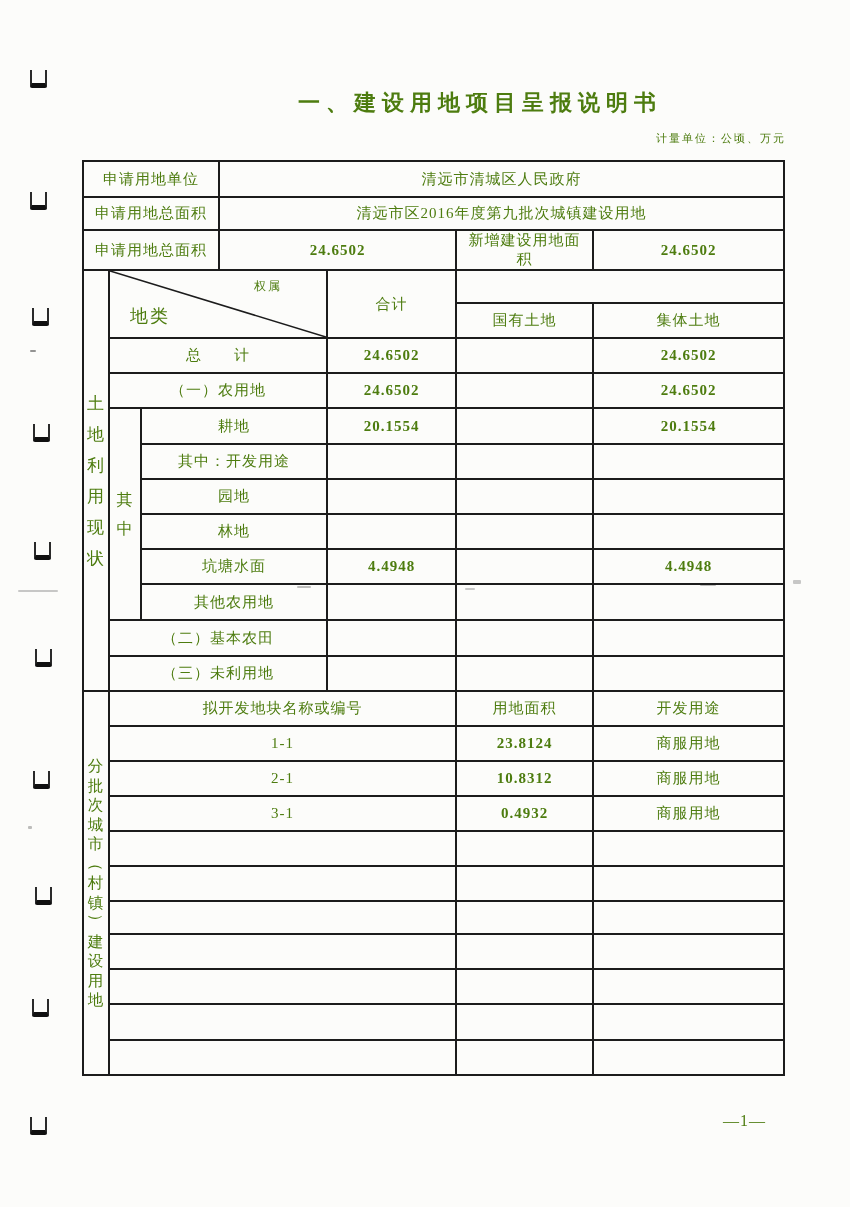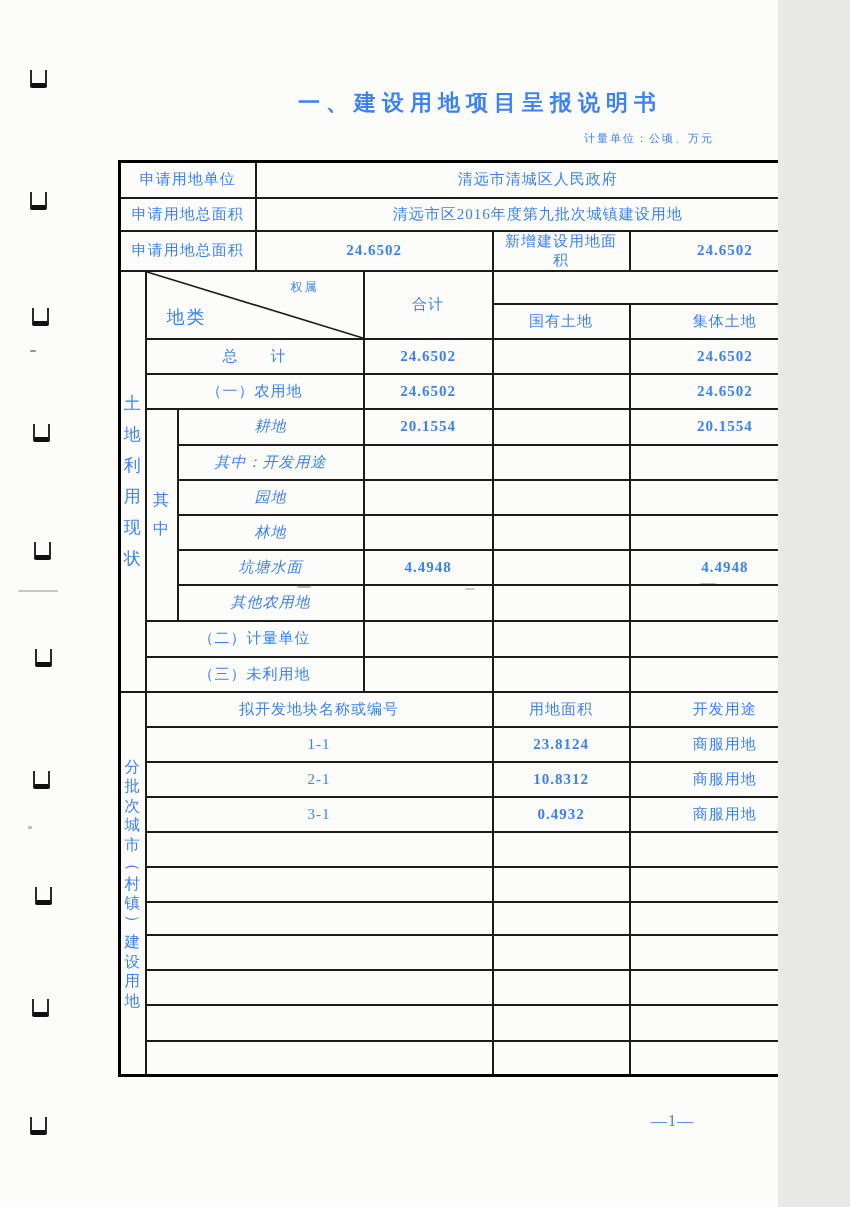--- a/index.html
+++ b/index.html
@@ -1,29 +1,29 @@
 <!DOCTYPE html>
 <html><head>
 <meta charset="utf-8">
 <style>
   html,body{margin:0;padding:0;background:#e8e8e6;}
-  .page{position:relative;width:778px;height:1207px;background:#fcfcfa;
-        font-family:"Liberation Serif","DejaVu Serif",serif;color:#3b82f6;overflow:hidden;}
+  .page{position:relative;width:850px;height:1207px;background:#fcfcfa;
+        font-family:"Liberation Serif","DejaVu Serif",serif;color:#4d7c0f;overflow:hidden;}
   .title{position:absolute;top:88px;left:150px;width:660px;text-align:center;
          font-family:"Liberation Sans","DejaVu Sans",sans-serif;
          font-size:22px;font-weight:700;letter-spacing:6px;}
   .unit-note{position:absolute;top:131px;right:64px;font-size:11px;letter-spacing:2px;}
   .page-num{position:absolute;top:1112px;right:84px;font-size:16px;letter-spacing:1px;}
 
   table.form{position:absolute;left:82px;top:160px;width:701px;border-collapse:collapse;
-             table-layout:fixed;border:3px solid #000000;margin-left:36px;}
+             table-layout:fixed;border:1px solid #000000;}
   table.form td{border:2px solid #1c1c1c;padding:0 4px;text-align:center;vertical-align:middle;
                 font-size:15px;letter-spacing:1px;overflow:hidden;}
   .h36{height:36px}.h33{height:33px}.h35{height:35px}
-  td.tl{text-align:left;padding-left:9px;font-style:italic;}
+  td.tl{text-align:left;padding-left:9px;}
   td.vl{text-align:left;padding-left:10px;letter-spacing:1.5px;}
   td.num{letter-spacing:0.5px;font-weight:bold;}
 
   td.vcell{position:relative;padding:0;}
   .vstack{position:absolute;inset:0;display:flex;flex-direction:column;
           align-items:center;justify-content:center;}
   .vstack span{display:block;line-height:1;}
   .vstack.s2{gap:14px;font-size:17px;}
   .vstack.s3{gap:4px;font-size:15.5px;}
   .vstack.sub{gap:13px;font-size:16px;}
@@ -167,21 +167,21 @@
       <td class="num"></td>
       <td class="num">4.4948</td>
     </tr>
     <tr class="h36">
       <td colspan="2" class="tl">其他农用地</td>
       <td></td>
       <td></td>
       <td></td>
     </tr>
     <tr class="h36">
-      <td colspan="3">（二）计量单位</td>
+      <td colspan="3">（二）基本农田</td>
       <td></td>
       <td></td>
       <td></td>
     </tr>
     <tr class="h35">
       <td colspan="3">（三）未利用地</td>
       <td></td>
       <td></td>
       <td></td>
     </tr>

